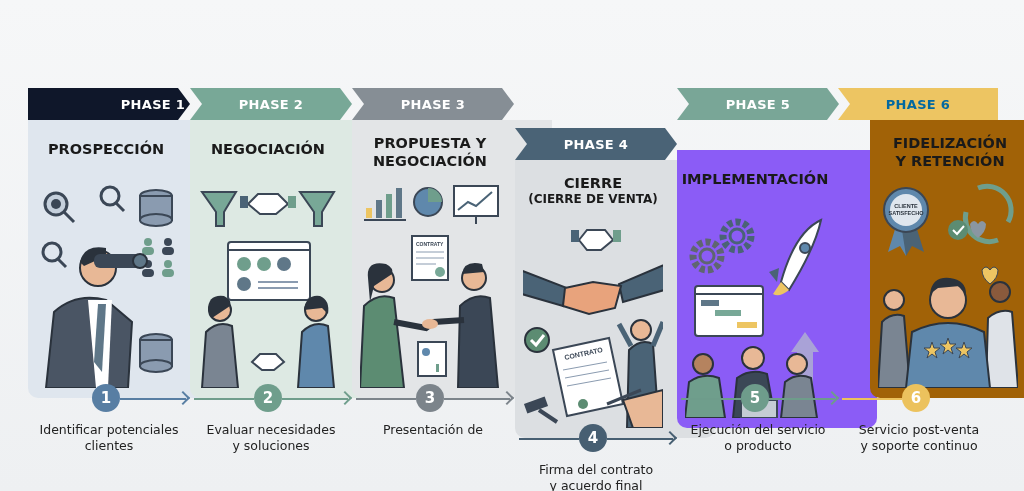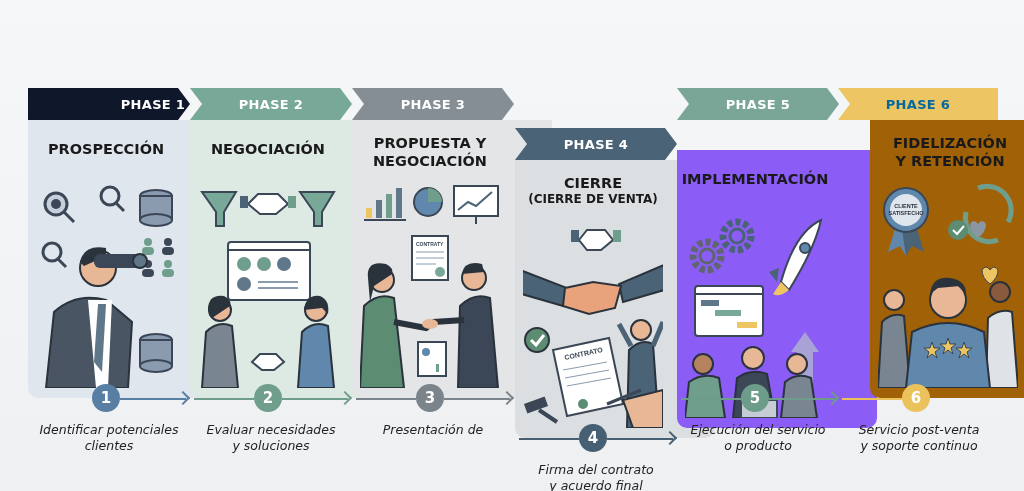--- a/index.html
+++ b/index.html
@@ -8,21 +8,21 @@
   .band{position:absolute;top:0;left:0;height:32px;display:flex;align-items:center;justify-content:center;color:#fff;font-weight:bold;font-size:13px;letter-spacing:0.3px;}
   .panel{position:absolute;top:32px;left:0;width:156px;height:278px;border-radius:0 0 10px 10px;padding-left:44px;}
   .title{position:absolute;top:14px;left:0;width:156px;text-align:center;font-weight:bold;color:#1a1a1a;font-size:14.5px;line-height:18px;}
   .title .sub{display:block;font-size:12px;line-height:14px;}
   .illus{position:absolute;top:62px;left:8px;width:140px;height:206px;}
   .illus svg{width:140px;height:206px;display:block;}
   .step{position:absolute;top:296px;left:0;width:162px;height:30px;}
   .line{position:absolute;top:14px;height:2px;}
   .circle{position:absolute;left:64px;top:0;width:28px;height:28px;border-radius:50%;color:#fff;font-weight:bold;font-size:15px;display:flex;align-items:center;justify-content:center;}
   .arrowhead{position:absolute;top:9px;width:8px;height:8px;border-top:2px solid;border-right:2px solid;transform:rotate(45deg);}
-  .caption{position:absolute;top:334px;left:-6px;width:174px;text-align:center;color:#222;font-size:12.5px;line-height:16px;font-style:italic;}
+  .caption{position:absolute;top:334px;left:-6px;width:174px;text-align:center;color:#222;font-size:12.5px;line-height:16px;}
 </style>
 </head>
 <body>
 
 <div class="col" style="left:28px;">
   <div class="band" style="width:162px;background:#0f172a;clip-path:polygon(0 0,150px 0,162px 50%,150px 100%,0 100%);padding-left:44px;">
       <span>PHASE 1</span>
     </div>
   <div class="panel" style="background:#dfe6ee;">
     <div class="title" style="top:20px;"><span>PROSPECCIÓN</span></div>

